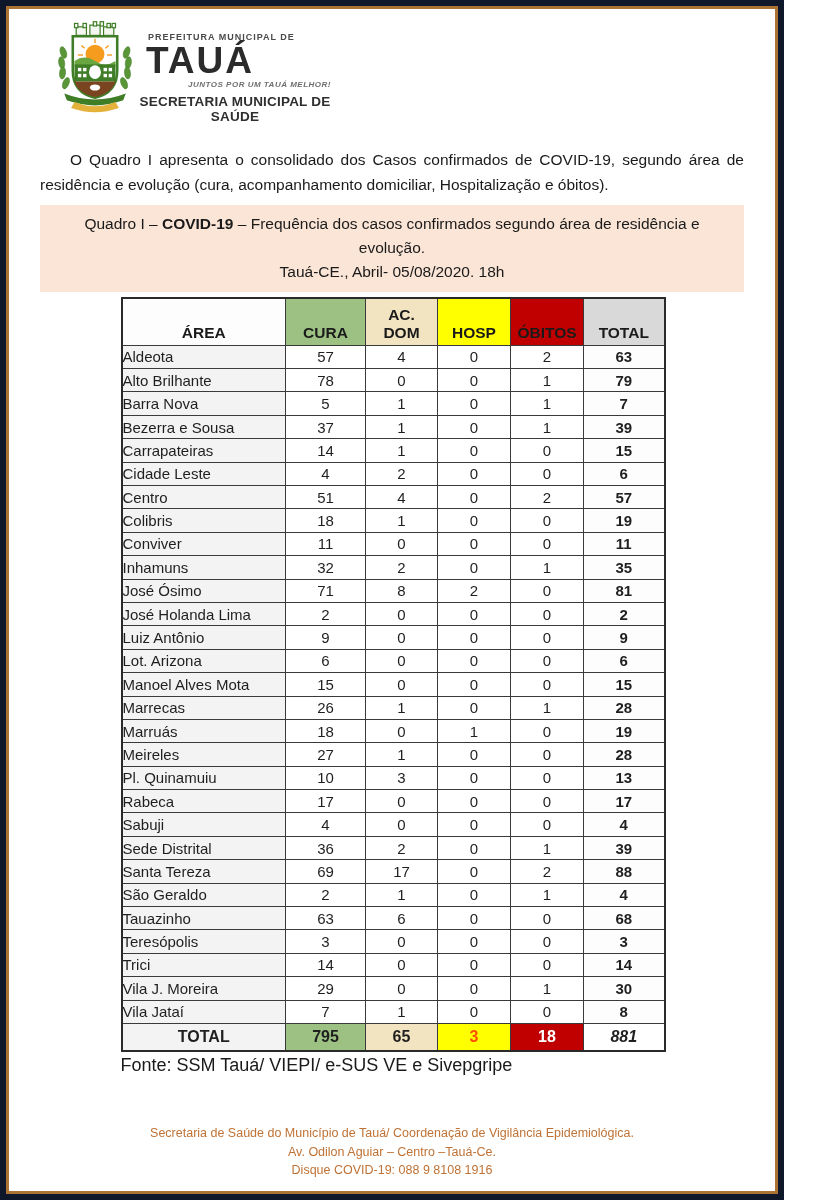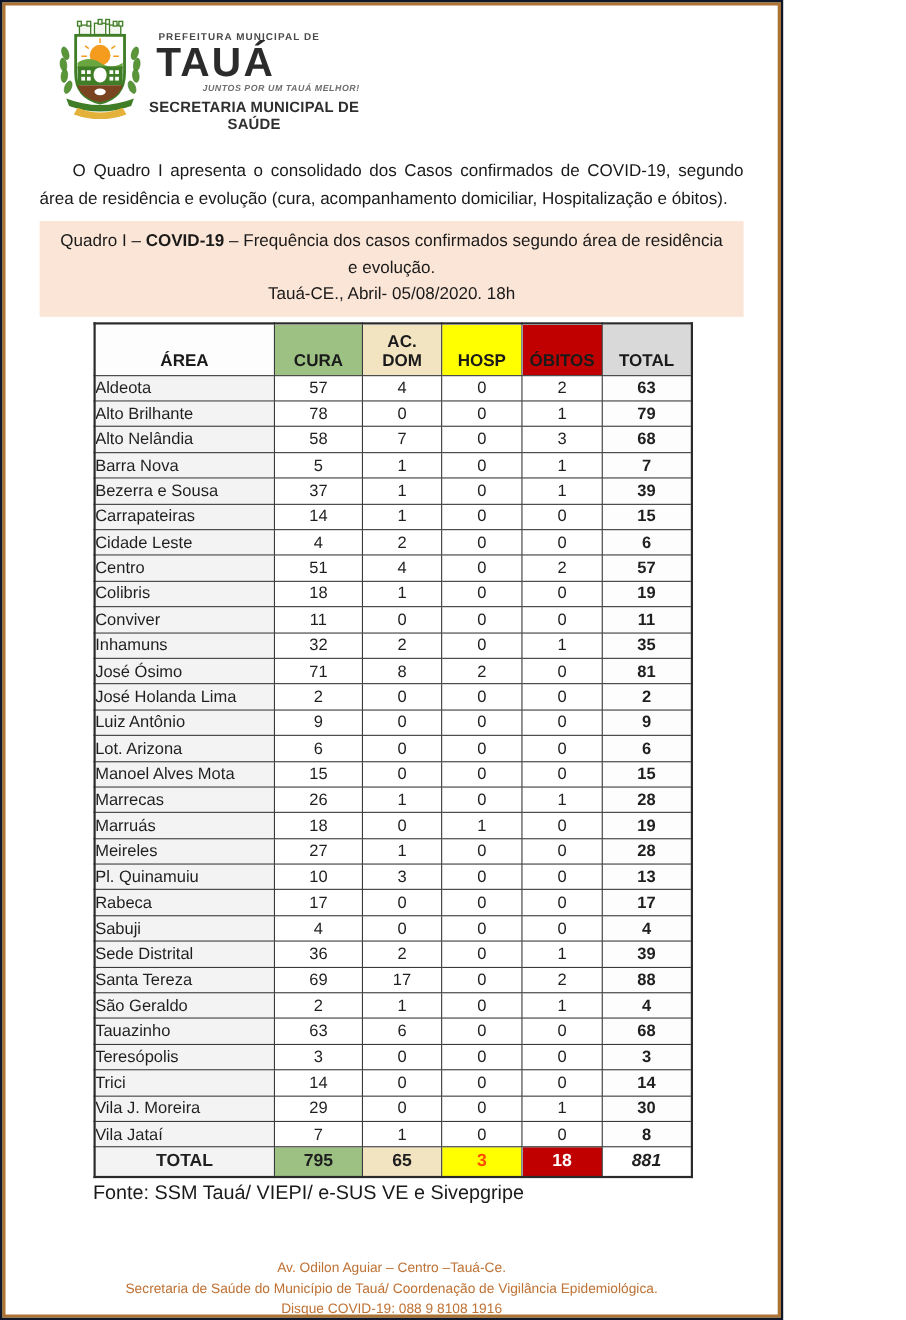--- a/index.html
+++ b/index.html
@@ -1,18 +1,18 @@
 <!DOCTYPE html>
 <html lang="pt"><head>
 <meta charset="utf-8">
 <style>
   html,body{margin:0;padding:0;background:#ffffff;}
   .page{
-    position:relative;width:712px;height:1200px;box-sizing:border-box;
-    border:2px solid #0f172a;outline:none;overflow:hidden;
+    position:relative;width:784px;height:1200px;box-sizing:border-box;
+    border:6px solid #0f172a;outline:none;overflow:hidden;
     box-shadow:inset 0 0 0 3px #ab7433;
     background:#ffffff;
     font-family:"Liberation Sans", sans-serif;color:#1f1f1f;
   }
   
   .header{position:relative;margin:14px 0 0 46px;height:94px;}
   .crest{position:absolute;left:0;top:0;}
   .org-block{position:absolute;left:94px;top:12px;width:230px;}
   .org-small{font-size:9px;font-weight:bold;letter-spacing:1px;color:#4a4a4a;margin-left:2px;}
   .org-name{font-size:37px;font-weight:bold;letter-spacing:2px;color:#2b2b2b;line-height:1.0;}
@@ -163,28 +163,20 @@
           </tr>
           <tr>
             <td class="area">Alto Brilhante</td>
             <td class="num">78</td>
             <td class="num">0</td>
             <td class="num">0</td>
             <td class="num">1</td>
             <td class="tot">79</td>
           </tr>
           <tr>
-            <td class="area">Alto Nelândia</td>
-            <td class="num">58</td>
-            <td class="num">7</td>
-            <td class="num">0</td>
-            <td class="num">3</td>
-            <td class="tot">68</td>
-          </tr>
-          <tr>
             <td class="area">Barra Nova</td>
             <td class="num">5</td>
             <td class="num">1</td>
             <td class="num">0</td>
             <td class="num">1</td>
             <td class="tot">7</td>
           </tr>
           <tr>
             <td class="area">Bezerra e Sousa</td>
             <td class="num">37</td>
@@ -403,18 +395,18 @@
           <td class="t-obitos">18</td>
           <td class="t-total">881</td>
         </tr>
       </tfoot>
     </table>
   </div>
 
   <div class="fonte">Fonte: SSM Tauá/ VIEPI/ e-SUS VE e Sivepgripe</div>
 
   <div class="footer">
+    <div>Secretaria de Saúde do Município de Tauá/ Coordenação de Vigilância Epidemiológica.</div>
     <div>Av. Odilon Aguiar – Centro –Tauá-Ce.</div>
-    <div>Secretaria de Saúde do Município de Tauá/ Coordenação de Vigilância Epidemiológica.</div>
     <div>Disque COVID-19: 088 9 8108 1916</div>
   </div>
 
 </div>
 
 </body></html>

